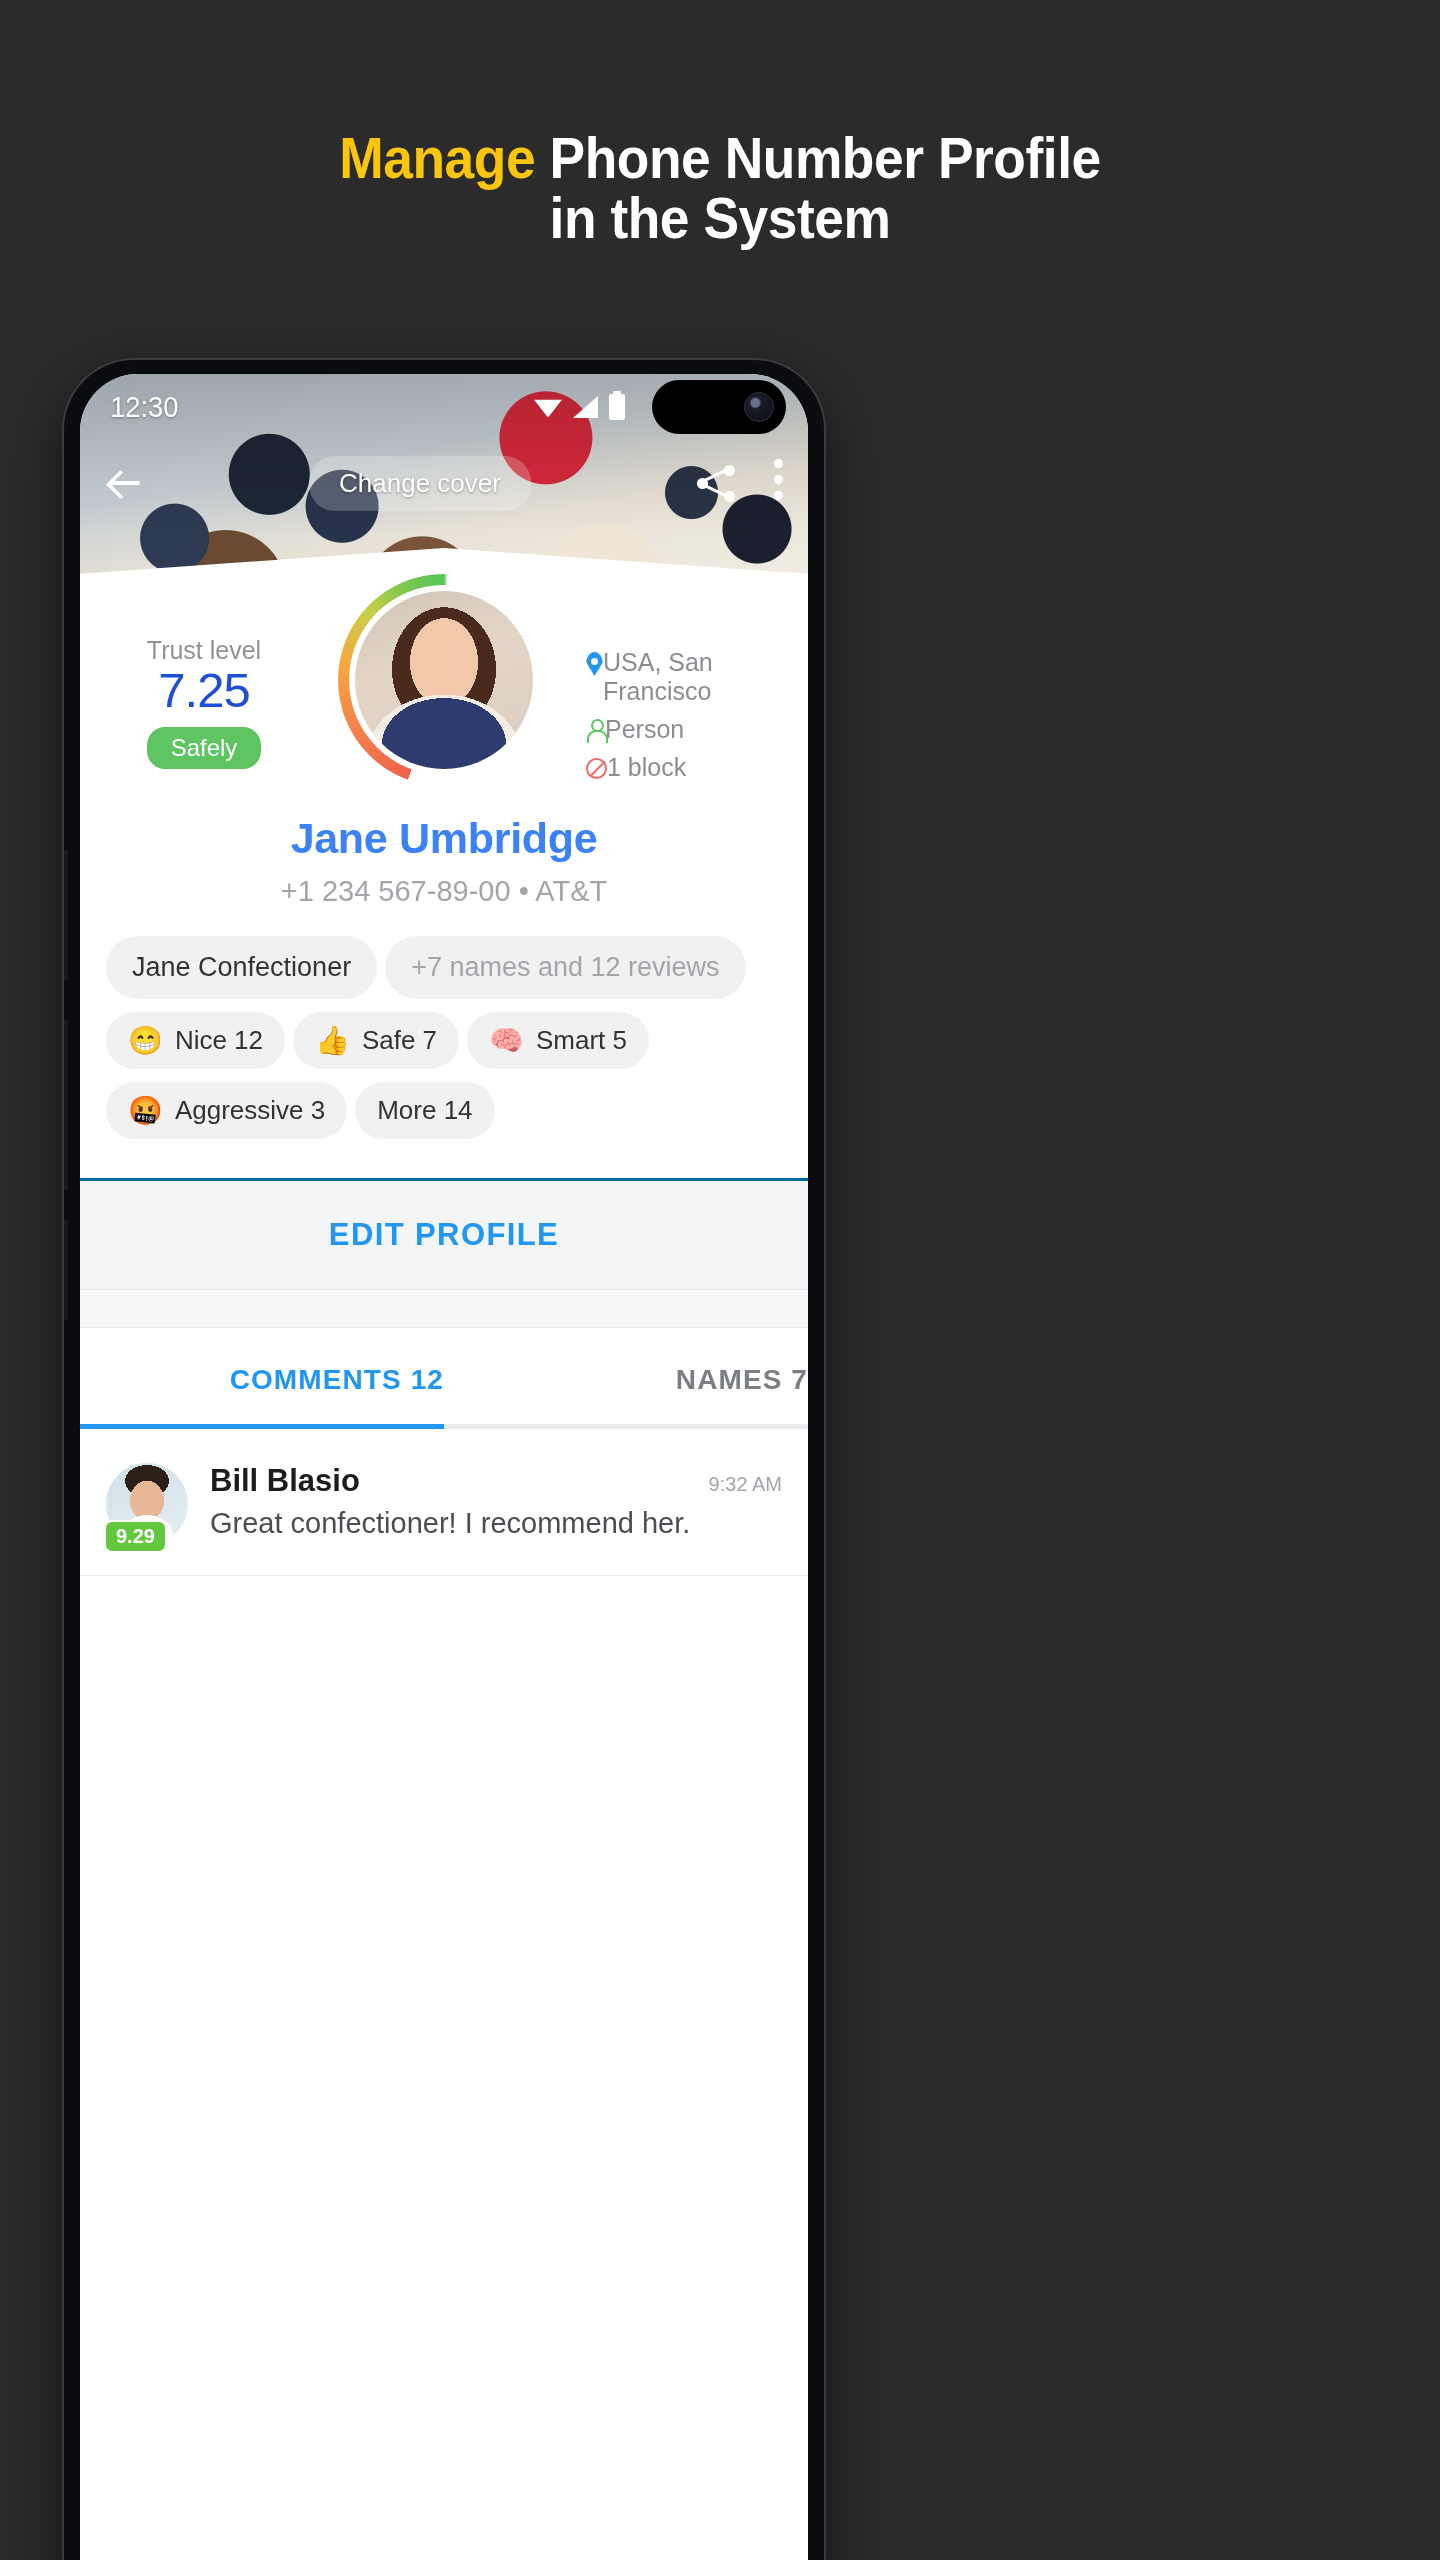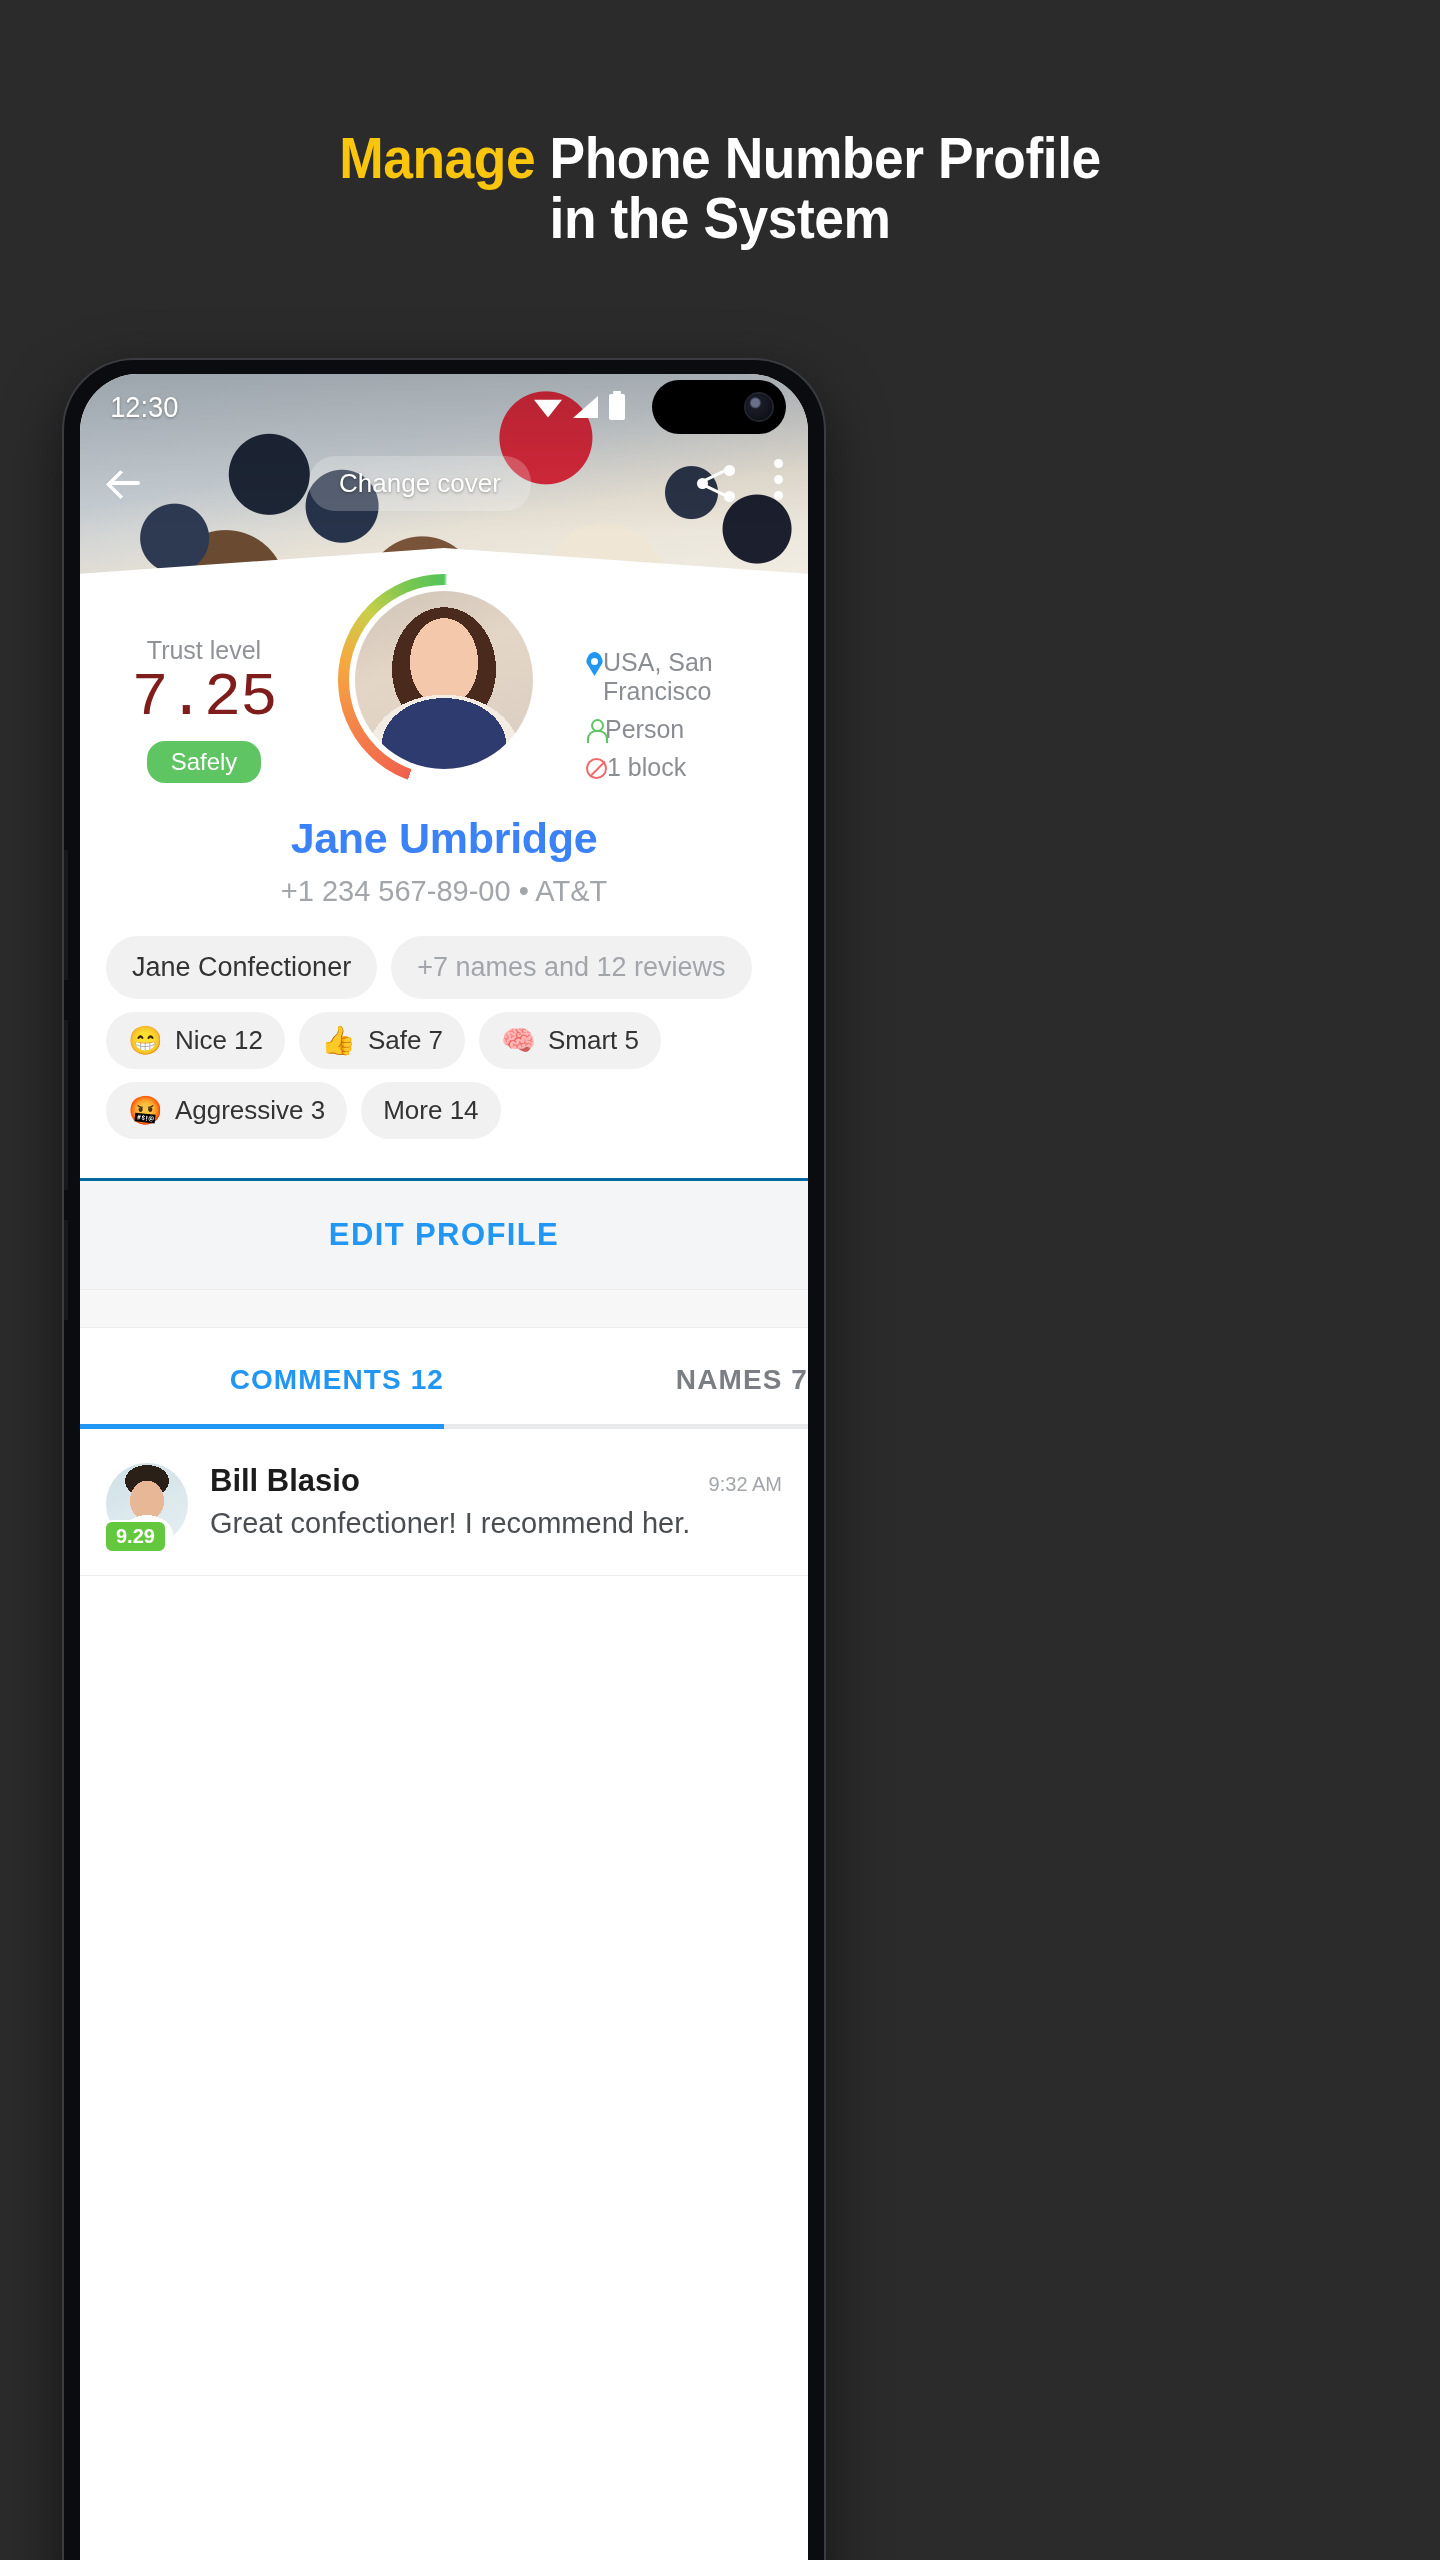--- a/index.html
+++ b/index.html
@@ -171,23 +171,22 @@
     padding:0 0 26px;
   }
   .top-row {
     display:flex; align-items:flex-start;
     padding:16px 26px 0;
     position:relative; min-height:192px;
   }
   .trust { width:196px; padding-top:18px; text-align:center; }
   .trust-label { font-size:25px; color:#8f9397; }
   .trust-score {
-    font-size:62px; font-weight:400; color:#7f1d1d; line-height:1.06;
+    font-size:49px; font-weight:400; color:#1d4ed8; line-height:1.06;
     letter-spacing:-1px;
-    font-family:Liberation Mono, monospace;
   }
   .trust-badge {
     display:inline-block; margin-top:10px;
     background:#5FC462; color:#fff;
     font-size:24px; padding:7px 24px; border-radius:18px;
   }
 
   
   .avatar-wrap {
     position:absolute; left:50%; top:-28px;
@@ -256,21 +255,21 @@
 
   .pname {
     text-align:center; font-size:43px; font-weight:700;
     color:#3b82f6; margin-top:20px; letter-spacing:-.3px;
   }
   .pphone {
     text-align:center; font-size:29px; color:#a2a6aa; margin-top:12px;
   }
 
   .chips { padding:0 26px; margin-top:28px; }
-  .chip-row { display:flex; gap:14px; margin-bottom:13px; }
+  .chip-row { display:flex; gap:8px; margin-bottom:13px; }
   .chip {
     background:#f1f1f2; border-radius:34px;
     padding:16px 26px; font-size:27px; color:#333;
     display:flex; align-items:center; gap:12px;
     white-space:nowrap;
   }
   .chip.muted { color:#a2a6aa; }
   .chip.small { font-size:26px; padding:13px 22px; }
   .emj { font-size:28px; line-height:1; }
 

